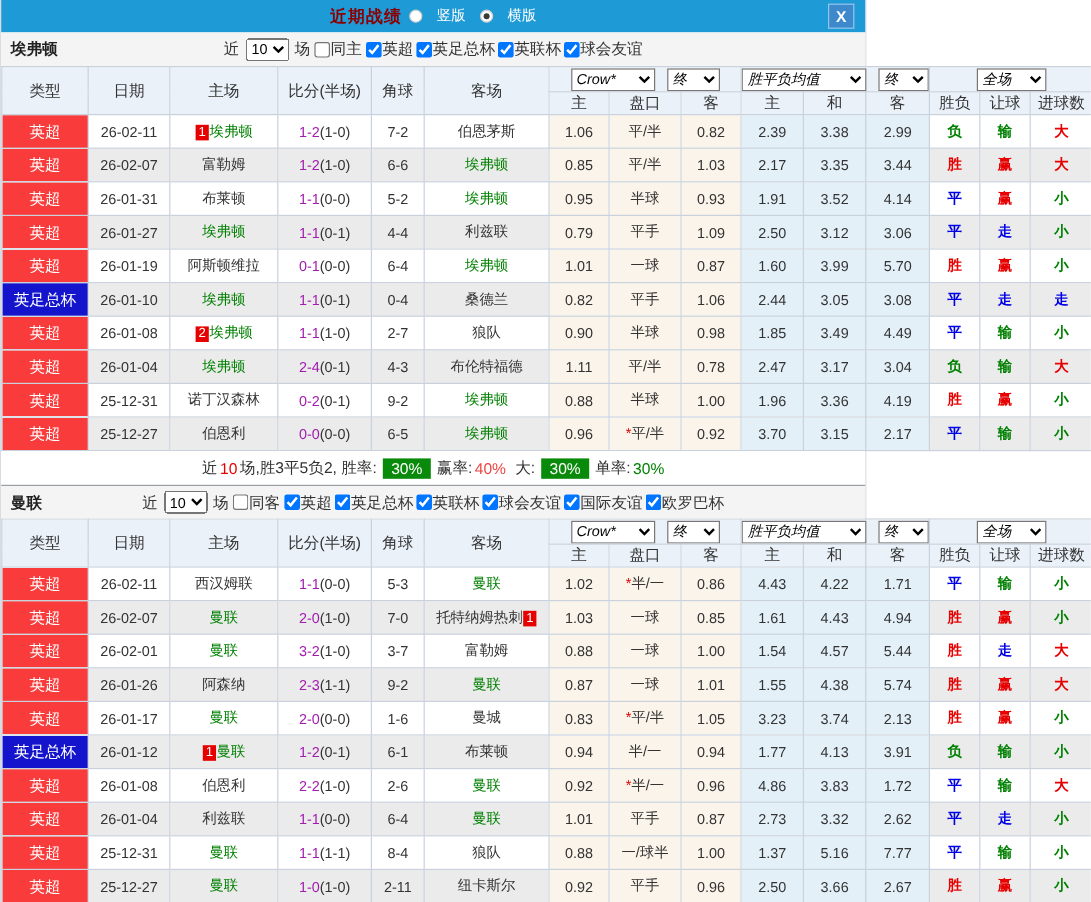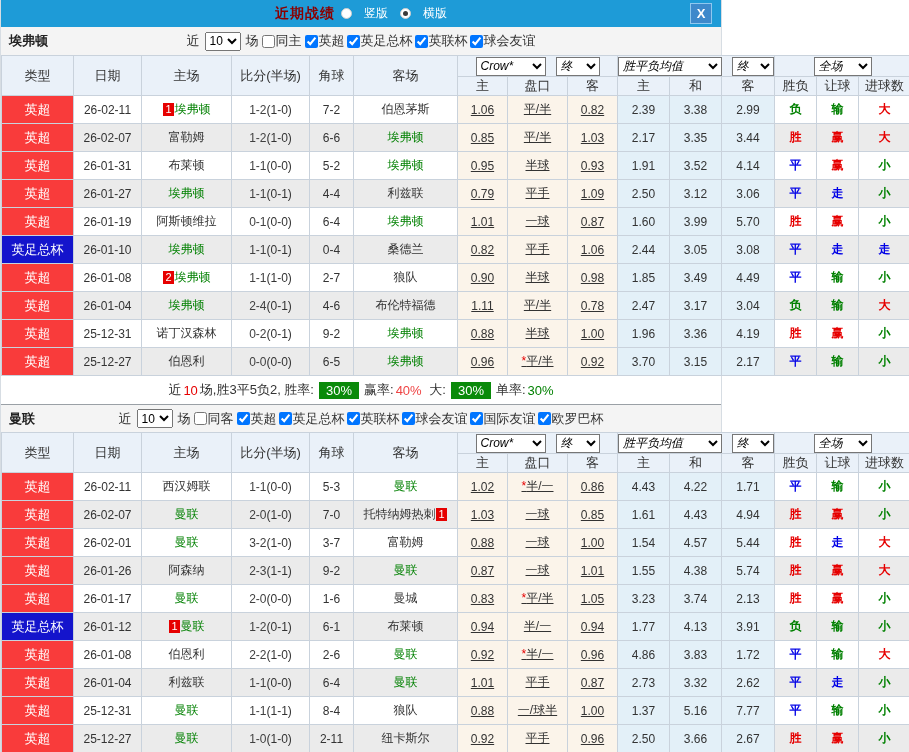--- a/index.html
+++ b/index.html
@@ -35,28 +35,28 @@
   table { border-collapse:collapse; table-layout:fixed; width:909px; }
   th,td { border:1px solid #C9D2DC; text-align:center; font-size:12px; color:#333;
           overflow:hidden; white-space:nowrap; padding:0; }
   thead th { background:#EAF1F9; font-weight:normal; font-size:13px; }
   thead tr.h1 th { height:21px; }
   thead tr.h2 th { height:17px; }
   thead select { height:19px; font-size:12px; background:#fff;font-style:italic; }
   .sel-wrap { display:flex; justify-content:center; gap:10px; align-items:center; }
   tbody td { height:28px; }
   tbody tr:nth-child(even) td { background:#EBEBEB; }
-  td.cream  { background:#FBF4EA !important;text-decoration:underline; }
+  td.cream  { background:#FBF4EA !important; }
   td.lblue  { background:#E3F0F8 !important; }
   td.type-red  { background:#F93B3B !important; color:#fff; font-size:13px; }
   td.type-blue { background:#1414CC !important; color:#fff; font-size:13px; }
   .t-green { color:#008000; }
   .badge-num { display:inline-block; background:#E60000; color:#fff; font-size:11px;
                line-height:13px; padding:0 2px; margin:0 1px; }
-  .score-main { color:#404040; }
+  .score-main { color:#a21caf; }
   .score-half { color:#333; }
   .star { color:#E60000; }
   .c-red   { color:#E60000; font-weight:bold; }
   .c-blue  { color:#0000E6; font-weight:bold; }
   .c-green { color:#008000; font-weight:bold; }
 
   
   .summary { height:28px; display:flex; align-items:center; justify-content:center;
              font-size:13px; color:#333; gap:2px; background:#fff; }
   .sum-red   { color:#E60000; }
@@ -283,21 +283,21 @@
           <td class="lblue">4.49</td>
           <td><span class="c-blue">平</span></td>
           <td><span class="c-green">输</span></td>
           <td><span class="c-green">小</span></td>
         </tr>
         <tr>
           <td class="type-red">英超</td>
           <td>26-01-04</td>
           <td><span class="t-green">埃弗顿</span></td>
           <td><span class="score-main">2-4</span><span class="score-half">(0-1)</span></td>
-          <td>4-6</td>
+          <td>4-3</td>
           <td><span class="">布伦特福德</span></td>
           <td class="cream">1.11</td>
           <td class="cream"><span>平/半</span></td>
           <td class="cream">0.78</td>
           <td class="lblue">2.47</td>
           <td class="lblue">3.17</td>
           <td class="lblue">3.04</td>
           <td><span class="c-green">负</span></td>
           <td><span class="c-green">输</span></td>
           <td><span class="c-red">大</span></td>

